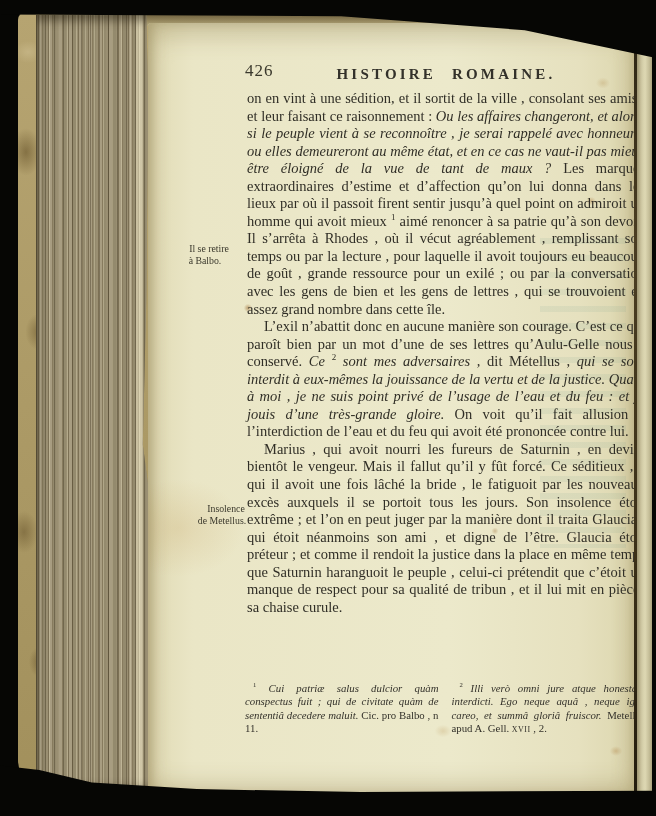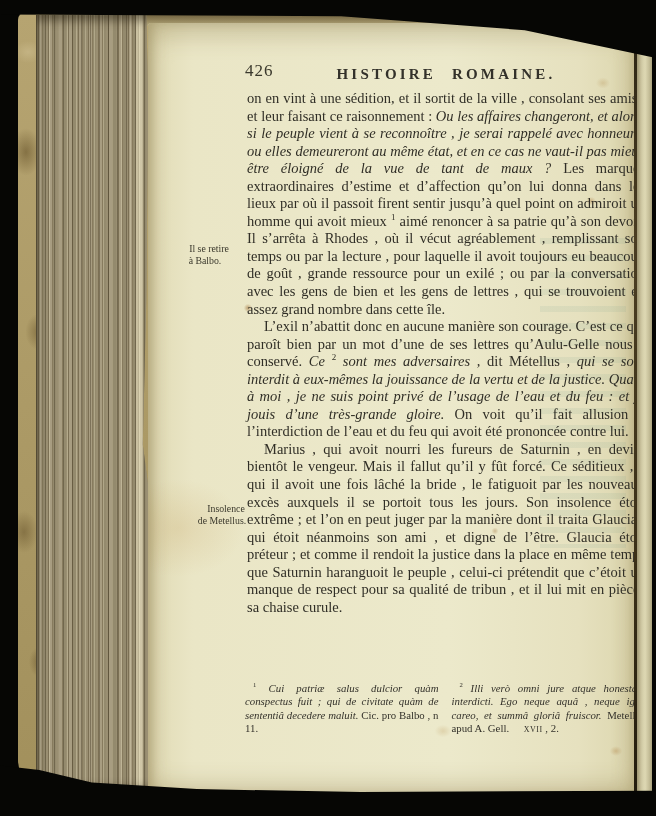--- a/index.html
+++ b/index.html
@@ -71,21 +71,21 @@
     font-size:15px;font-weight:700;letter-spacing:3.2px;word-spacing:9px;color:#33312a;
   }
   .body-text{
     position:absolute;left:99px;top:67px;width:398px;
     font-size:14.5px;line-height:17.55px;text-align:justify;color:#302e26;
   }
   .body-text p{margin:0;}
   .body-text p.indent{text-indent:17px;}
   .it{font-style:italic;}
   .sup{font-size:62%;vertical-align:super;line-height:0;}
-  .sc{font-variant:small-caps;letter-spacing:.5px;margin-left:12px;}
+  .sc{font-variant:small-caps;letter-spacing:.5px;}
   .margin-note{
     position:absolute;width:86px;font-size:9.8px;line-height:11.6px;color:#3a382c;text-align:center;
   }
   .margin-note .l1{padding-left:8px;}
   .note-rhodes{left:14px;top:220px;}
   .note-saturnin{left:31px;top:452px;margin-top:28px;}
   .footnotes{
     position:absolute;left:97px;top:659px;width:400px;display:flex;gap:13px;
     font-size:10.8px;line-height:13.3px;text-align:justify;color:#33312a;
   }

